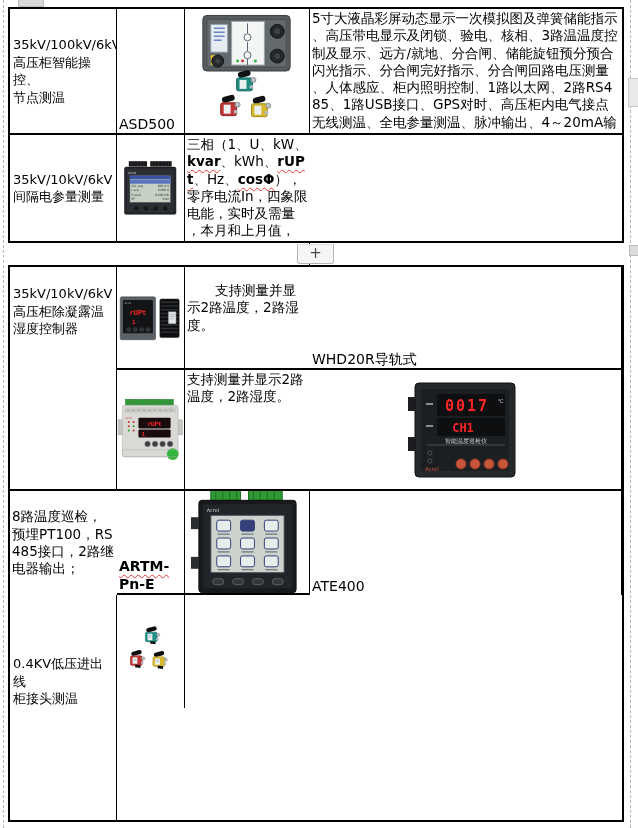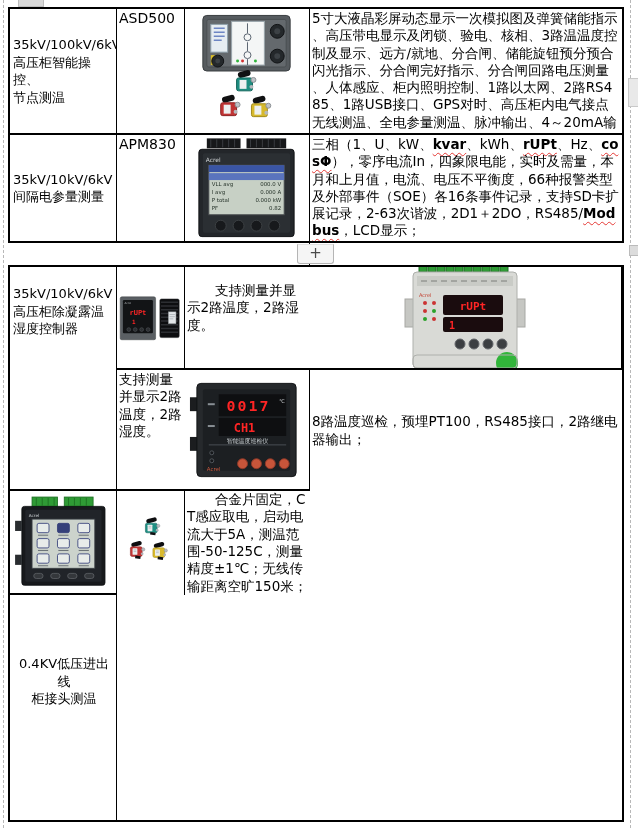--- a/index.html
+++ b/index.html
@@ -8,22 +8,22 @@
   .margin-line{position:absolute;top:0;bottom:0;width:0;border-left:1px dashed #b8b8b8;}
   .tbl{position:absolute;left:8px;width:616px;display:grid;border:2px solid #000;
        box-sizing:border-box;background:#fff;}
   .tbl>div{box-sizing:border-box;overflow:hidden;}
   .t1{top:7px;height:236px;grid-template-columns:107px 68px 125px 312px;grid-template-rows:126px 106px;}
   .t2{top:265px;height:557px;grid-template-columns:107px 68px 125px 312px;grid-template-rows:103px 121px 104px 113px 112px;}
   .vr{border-right:1px solid #000;}
   .bb{border-bottom:2px solid #000;}
   .c-app{font-size:13px;line-height:17.5px;padding:2px 1px 2px 3px;display:flex;flex-direction:column;justify-content:center;}
   .c-app.top{justify-content:flex-start;padding-top:18px;}
-  .c-app.up{padding-bottom:54px;text-align:center;}
-  .c-model{font-size:14px;line-height:18px;padding-left:2px;display:flex;align-items:flex-start;}
+  .c-app.up{padding-bottom:54px;}
+  .c-model{font-size:14px;line-height:18px;padding-left:2px;display:flex;align-items:flex-end;}
   .c-img{display:flex;align-items:center;justify-content:center;}
   .c-desc{font-size:13.5px;line-height:17.3px;padding:1px 2px;}
   .c-desc p{margin:0;word-break:break-all;overflow-wrap:anywhere;line-break:anywhere;}
   .c-desc.pad16{padding-top:15px;}
   .c-desc.vc{display:flex;align-items:center;}
   .c-desc.ind p{text-indent:28px;}
   .sq{text-decoration:underline;text-decoration-style:wavy;text-decoration-color:#e53935;
       text-decoration-thickness:1px;text-underline-offset:3px;font-weight:bold;}
   .plusbtn{position:absolute;left:297px;top:244px;width:37px;height:20px;background:#f5f5f5;
       border:1px solid #b5b5b5;border-top-color:#e0e0e0;border-radius:0 0 3px 3px;color:#4a4a4a;
@@ -99,23 +99,20 @@
         </g>
       </svg>
     </div>
     <div class="c-desc bb">
       <p>5寸大液晶彩屏动态显示一次模拟图及弹簧储能指示、高压带电显示及闭锁、验电、核相、3路温温度控制及显示、远方/就地、分合闸、储能旋钮预分预合闪光指示、分合闸完好指示、分合闸回路电压测量、人体感应、柜内照明控制、1路以太网、2路RS485、1路USB接口、GPS对时、高压柜内电气接点无线测温、全电参量测温、脉冲输出、4～20mA输出；</p>
     </div>
 
     <div class="c-app vr">
       <div>35kV/10kV/6kV<br>间隔电参量测量</div>
     </div>
-    <div class="c-model vr">
-      <span>APM830</span>
-    </div>
     <div class="c-img vr">
       <svg width="125" height="104" viewBox="0 0 125 104">
         <g>
           <rect x="22" y="2" width="34" height="10" fill="#17181a"></rect>
           <rect x="62" y="2" width="40" height="10" fill="#17181a"></rect>
           <path d="M26 3v8M32 3v8M38 3v8M44 3v8M50 3v8M66 3v8M72 3v8M78 3v8M84 3v8M90 3v8M96 3v8" stroke="#3a3c40"></path>
         </g>
         <rect x="14" y="13" width="96" height="88" rx="3" fill="#23262a" stroke="#0f1113"></rect>
         <rect x="18" y="17" width="88" height="80" rx="2" fill="#2b2f33"></rect>
         <text x="21" y="26" font-size="6" fill="#cfd3d6" class="microtext">Acrel</text>
@@ -163,20 +160,23 @@
           <path d="M82 22h32M82 29h32M82 36h32M82 43h32M82 50h32M82 57h32M82 64h32M82 71h32M82 78h32" stroke="#2c2e32" stroke-width="2.5"></path>
           <rect x="96" y="40" width="14" height="22" fill="#e2e6e8" stroke="#9aa0a4"></rect>
           <path d="M98 45h10M98 49h10M98 53h7" stroke="#8b9297" stroke-width="1"></path>
         </g>
       </svg>
     </div>
     <div class="c-desc pad16 ind bb">
       <p>支持测量并显示2路温度，2路湿度。</p>
     </div>
 
+    <div class="c-model vr bb">
+      <span>WHD20R导轨式</span>
+    </div>
     <div class="c-img vr bb">
       <svg width="125" height="118" viewBox="0 0 125 118">
         <g>
           <rect x="16" y="2" width="8" height="11" fill="#2f9a35" stroke="#1d6e22"></rect>
             <rect x="25" y="2" width="8" height="11" fill="#2f9a35" stroke="#1d6e22"></rect>
           <rect x="34" y="2" width="8" height="11" fill="#2f9a35" stroke="#1d6e22"></rect>
             <rect x="43" y="2" width="8" height="11" fill="#2f9a35" stroke="#1d6e22"></rect>
           <rect x="52" y="2" width="8" height="11" fill="#2f9a35" stroke="#1d6e22"></rect>
             <rect x="61" y="2" width="8" height="11" fill="#2f9a35" stroke="#1d6e22"></rect>
           <rect x="70" y="2" width="8" height="11" fill="#2f9a35" stroke="#1d6e22"></rect>
@@ -237,20 +237,23 @@
       </svg>
     </div>
     <div class="c-desc vc">
       <p>8路温度巡检，预埋PT100，RS485接口，2路继电器输出；</p>
     </div>
 
     <div class="c-app up vr" style="grid-row:4/6;grid-column:1">
       <div>0.4KV低压进出线<br>柜接头测温</div>
     </div>
 
+    <div class="c-model vr bb">
+      <span><span class="sq">ARTM-Pn-E</span></span>
+    </div>
     <div class="c-img vr bb">
       <svg width="125" height="110" viewBox="0 0 125 110">
         <g>
           <rect x="26" y="2" width="30" height="11" fill="#2f9a35" stroke="#1d6e22"></rect>
           <rect x="64" y="2" width="34" height="11" fill="#2f9a35" stroke="#1d6e22"></rect>
           <path d="M31 3v9M38 3v9M45 3v9M52 3v9M69 3v9M76 3v9M83 3v9M90 3v9" stroke="#1d6e22"></path>
         </g>
         <rect x="14" y="13" width="98" height="93" rx="3" fill="#17191c" stroke="#0b0d0f"></rect>
         <rect x="18" y="17" width="90" height="85" rx="2" fill="#212429"></rect>
         <text x="22" y="25" font-size="5" fill="#cfd3d6" class="microtext">Acrel</text>
@@ -269,20 +272,23 @@
         <path d="M33 47h12M57 47h12M81 47h12M33 65h12M57 65h12M81 65h12M33 83h12M57 83h12M81 83h12" stroke="#5a6168" stroke-width="1"></path>
         <rect x="28" y="92" width="11" height="6" rx="3" fill="#34373b" stroke="#5c6064"></rect>
         <rect x="48" y="92" width="11" height="6" rx="3" fill="#34373b" stroke="#5c6064"></rect>
         <rect x="68" y="92" width="11" height="6" rx="3" fill="#34373b" stroke="#5c6064"></rect>
         <rect x="88" y="92" width="11" height="6" rx="3" fill="#34373b" stroke="#5c6064"></rect>
         <rect x="6" y="30" width="8" height="12" fill="#2a2d30"></rect>
         <rect x="6" y="70" width="8" height="12" fill="#2a2d30"></rect>
       </svg>
     </div>
 
+    <div class="c-model vr">
+      <span>ATE400</span>
+    </div>
     <div class="c-img vr">
       <svg width="125" height="108" viewBox="0 0 125 108">
         <g>
           <rect x="56" y="8" width="20" height="8" rx="4" fill="#0d0d0f" transform="rotate(-15 64 18)"></rect>
           <rect x="53" y="17" width="22" height="18" rx="3" fill="#1f8f83" stroke="#14665d"></rect>
           <rect x="57" y="20" width="9" height="12" rx="1" fill="#eceff0"></rect>
           <path d="M59 23h5M59 26h5" stroke="#9aa2a8" stroke-width="1"></path>
           <circle cx="77" cy="22" r="3" fill="#b9bdc2" stroke="#8d9196"></circle>
             <circle cx="75" cy="30" r="2.5" fill="#aeb2b7"></circle>
           <rect x="62" y="34" width="10" height="5" fill="#101012" transform="rotate(8 67 36)"></rect>
@@ -300,18 +306,15 @@
           <rect x="70" y="54" width="20" height="8" rx="4" fill="#0d0d0f" transform="rotate(-15 78 64)"></rect>
           <rect x="67" y="63" width="22" height="18" rx="3" fill="#d9ba2e" stroke="#a38a1e"></rect>
           <rect x="71" y="66" width="9" height="12" rx="1" fill="#eceff0"></rect>
           <path d="M73 69h5M73 72h5" stroke="#9aa2a8" stroke-width="1"></path>
           <circle cx="91" cy="68" r="3" fill="#b9bdc2" stroke="#8d9196"></circle>
             <circle cx="89" cy="76" r="2.5" fill="#aeb2b7"></circle>
           <rect x="76" y="80" width="10" height="5" fill="#101012" transform="rotate(8 81 82)"></rect>
         </g>
       </svg>
     </div>
-    <div class="c-desc vc ind">
-      <p>合金片固定，CT感应取电，启动电流大于5A，测温范围-50-125C，测量精度±1℃；无线传输距离空旷150米；</p>
-    </div>
   </div>
 
 </div>
 
 </body></html>

